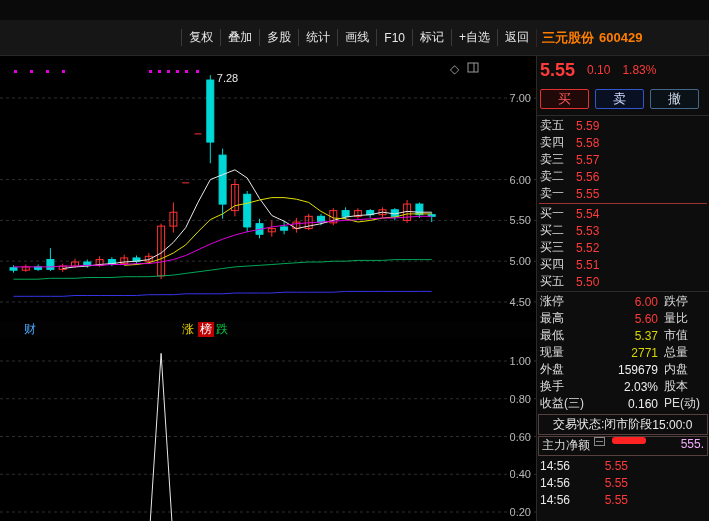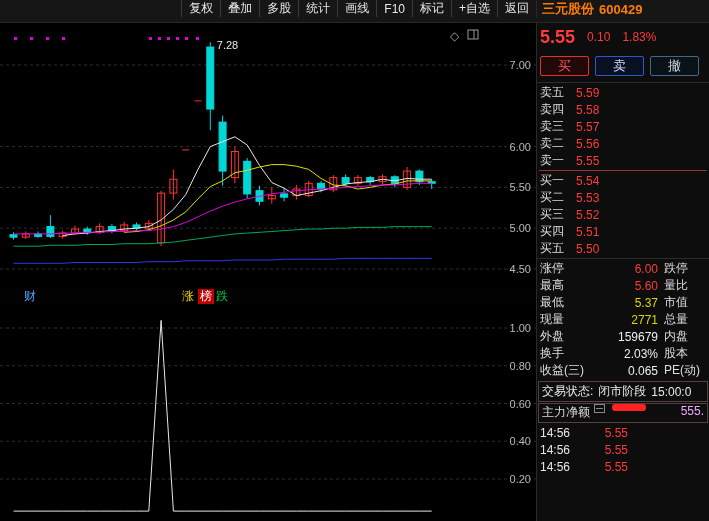--- a/index.html
+++ b/index.html
@@ -3,21 +3,21 @@
 <meta charset="utf-8">
 <style>
   * { margin:0; padding:0; box-sizing:border-box; }
   html,body { background:#000; }
   .app {
     position:relative; width:709px; height:521px; overflow:hidden;
     background:#0a0a0a; color:#ddd;
     font-family:"Liberation Sans", sans-serif; font-size:12px;
   }
   
-  .topbar { height:23px; display:flex; align-items:flex-start; background:#161616; border-bottom:1px solid #262626; }
+  .topbar { height:36px; display:flex; align-items:center; background:#161616; border-bottom:1px solid #262626;margin-top:20px; }
   .menu { margin-left:auto; display:flex; }
   .menu-item {
     padding:0 7px; font-size:12px; color:#e8e8e8; display:flex; align-items:center;
     border-left:1px solid #3a3a3a; cursor:default; white-space:nowrap;
   }
   .stock-title {
     width:173px; flex-shrink:0; border-left:1px solid #3a2020;
     display:flex; align-items:center; gap:5px; padding-left:5px;
     color:#ff7d00; font-size:13px; font-weight:bold; white-space:nowrap; overflow:hidden;
   }
@@ -42,21 +42,21 @@
   .btn-cancel { color:#cfd8e8; border:1px solid #446688; background:#0a1218; }
   .ob-row, .st-row, .tick-row { height:17px; display:flex; align-items:center; padding:0 3px; }
   .ob-label { width:36px; color:#ddd; }
   .ob-price { width:88px; color:#ff3a3a; }
   .sep-red  { border-top:1px solid #993333; margin:1px 2px; }
   .sep-gray { border-top:1px solid #2c2c2c; margin:1px 0; }
   .st-l1 { white-space:nowrap; color:#ddd; }
   .st-v1 { flex:1; text-align:right; white-space:nowrap; }
   .st-l2 { width:42px; margin-left:6px; color:#ddd; white-space:nowrap; overflow:hidden; }
   .v-red{color:#ff3a3a} .v-yellow{color:#d8d800} .v-white{color:#eee}
-  .status-box { margin:2px 1px 1px; border:1px solid #554040; height:21px; display:flex; align-items:center; gap:5px; padding:0 3px; white-space:nowrap; color:#e8e8e8; overflow:hidden; }
+  .status-box { margin:2px 1px 1px; border:1px solid #554040; height:21px; display:flex; align-items:center; padding:0 14px; white-space:nowrap; color:#e8e8e8; overflow:hidden; }
   .mf-box { margin:1px; border:1px solid #554040; height:20px; display:flex; gap:4px; padding:0 3px; overflow:hidden; }
   .mf-icon { width:11px; height:9px; border:1px solid #888; position:relative; flex-shrink:0; }
   .mf-icon i { position:absolute; left:1px; right:1px; top:3px; border-top:1px solid #888; display:block; }
   .mf-bar { width:34px; height:7px; background:#ff2222; border-radius:3px; margin-left:auto; flex-shrink:0; }
   .mf-val { color:#f0abfc; white-space:nowrap;margin-left:31px; }
   .tick-time { width:42px; color:#e8e8e8; }
   .tick-price { width:46px; text-align:right; color:#ff3a3a; }
 </style>
 </head>
 <body>
@@ -293,21 +293,21 @@
         <span class="st-v1 v-white">159679</span>
         <span class="st-l2">内盘</span>
       </div>
       <div class="st-row">
         <span class="st-l1">换手</span>
         <span class="st-v1 v-white">2.03%</span>
         <span class="st-l2">股本</span>
       </div>
       <div class="st-row">
         <span class="st-l1">收益(三)</span>
-        <span class="st-v1 v-white">0.065</span>
+        <span class="st-v1 v-white">0.160</span>
         <span class="st-l2">PE(动)</span>
       </div>
 
       <div class="status-box">
         <span>交易状态:</span>
         <span>闭市阶段</span>
         <span>15:00:0</span>
       </div>
 
       <div class="mf-box">

